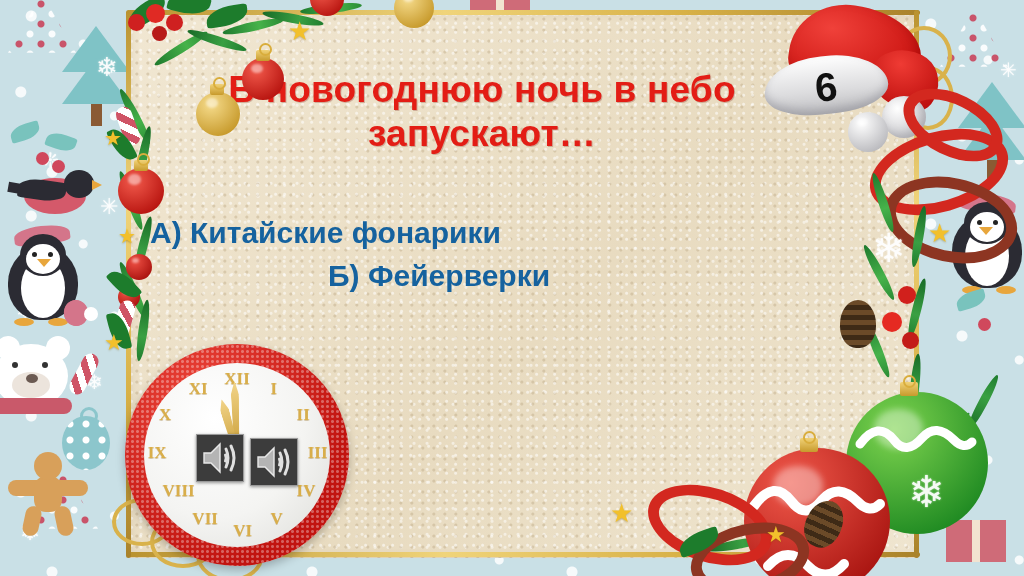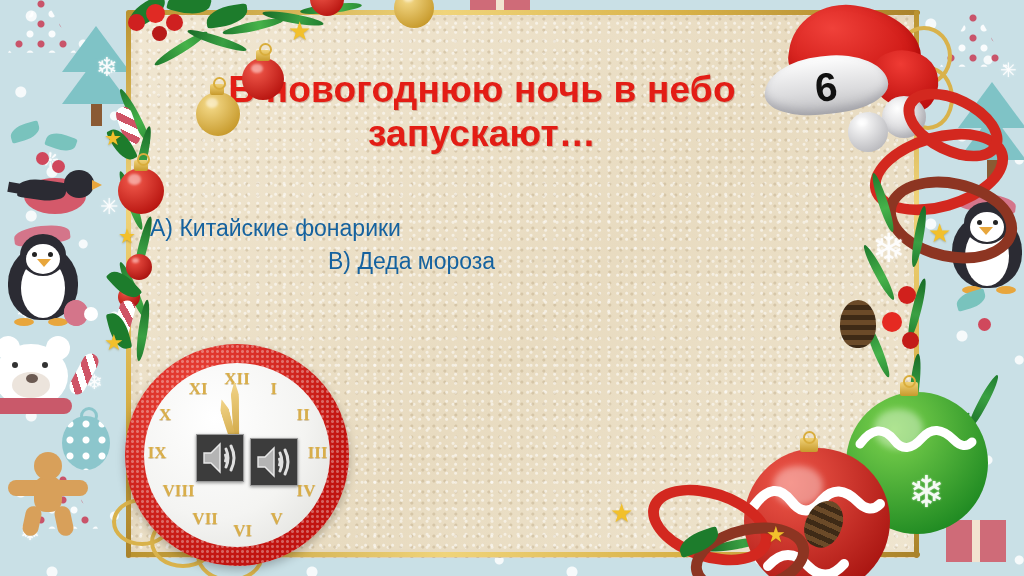--- a/index.html
+++ b/index.html
@@ -120,21 +120,21 @@
 
   
   .title{
     position:absolute;left:152px;top:68px;width:660px;
     text-align:center;color:#e31d15;font-weight:bold;font-size:37px;line-height:1.18;
     letter-spacing:.2px;
     text-shadow:1px 1px 0 rgba(120,20,10,.25);
   }
   .options{
     position:absolute;left:150px;top:212px;width:700px;
-    color:#15629f;font-weight:normal;font-size:23px;line-height:1.42;
+    color:#15629f;font-weight:bold;font-size:30px;line-height:1.42;
   }
   .opt{display:block;white-space:normal;}
   .opt-a{padding-left:178px;text-indent:-178px;padding-right:88px;}
   .opt-b{padding-left:178px;}
   .opt-v{padding-left:178px;}
   .opt-g{padding-left:178px;}
 
   
   .santa{position:absolute;left:742px;top:4px;width:188px;height:140px;}
   .santa .cap{position:absolute;left:48px;top:2px;width:132px;height:86px;
@@ -324,21 +324,21 @@
   <div class="gold-scroll gs1"></div>
   <div class="gold-scroll gs2"></div>
   <div class="gold-scroll gs3"></div>
   <div class="gold-scroll gs4"></div>
   <div class="gold-scroll gs5"></div>
 
   <div class="title">В новогоднюю ночь в небо запускают…</div>
 
   <div class="options">
     <span class="opt opt-a">А) Китайские фонарики</span>
-    <span class="opt opt-v">В) Деда мороза</span>
+    <span class="opt opt-b">Б) Фейерверки</span>
   </div>
 
   <div class="santa">
     <div class="cap"></div>
     <div class="cap2"></div>
     <div class="brim"></div>
     <div class="pom"></div>
     <div class="num">6</div>
   </div>
 

